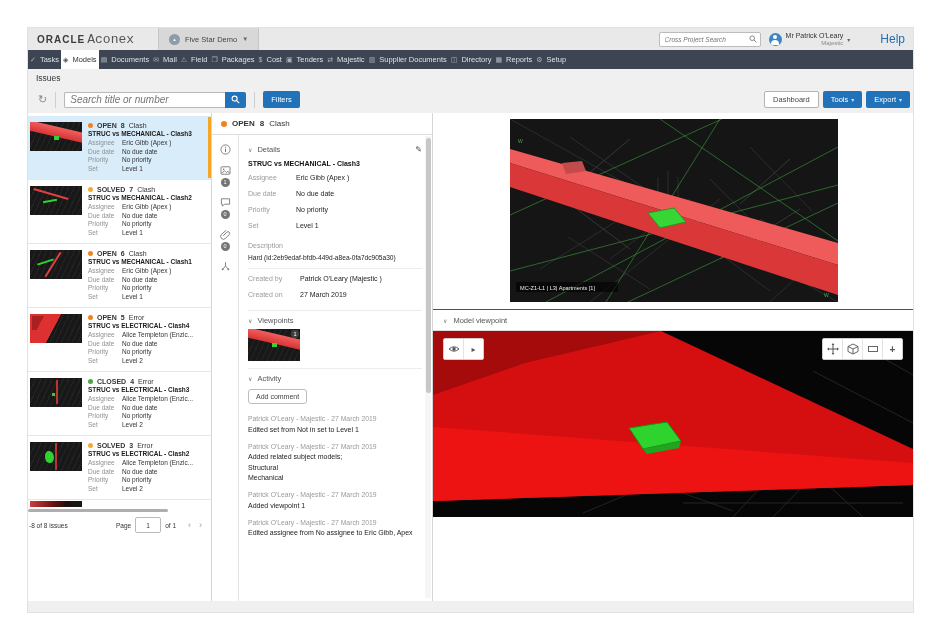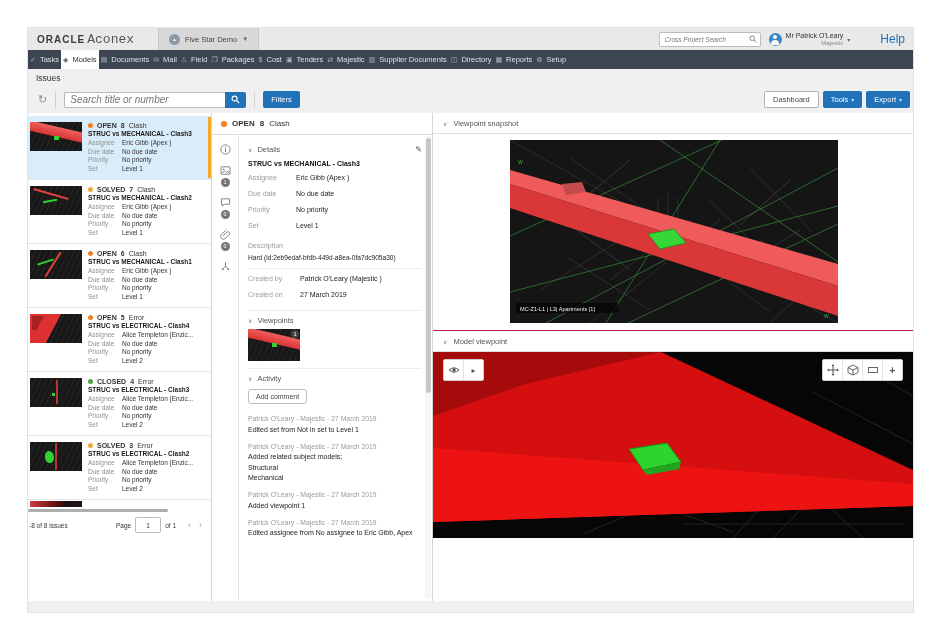--- a/index.html
+++ b/index.html
@@ -594,24 +594,20 @@
 
           </div>
         </div>
       </div>
       <div class="mid-sb">
           <div class="sb-thumb"></div>
         </div>
     </div>
 
     <div class="panel right-panel">
-      <div class="sec-row">
-        <span class="chev">∨</span>
-        <span>Viewpoint snapshot</span>
-      </div>
       <div class="snap-wrap">
         <svg width="328" height="183" viewBox="0 0 328 183">
           <rect width="328" height="183" fill="#151515"></rect>
           <g stroke="#363636" stroke-width="0.7" fill="none">
             <path d="M20,40 L90,95"></path>
               <path d="M60,18 L150,80"></path>
               <path d="M100,140 L180,80"></path>
             <path d="M200,60 L262,122"></path>
               <path d="M240,28 L302,92"></path>
               <path d="M30,150 L110,100"></path>

